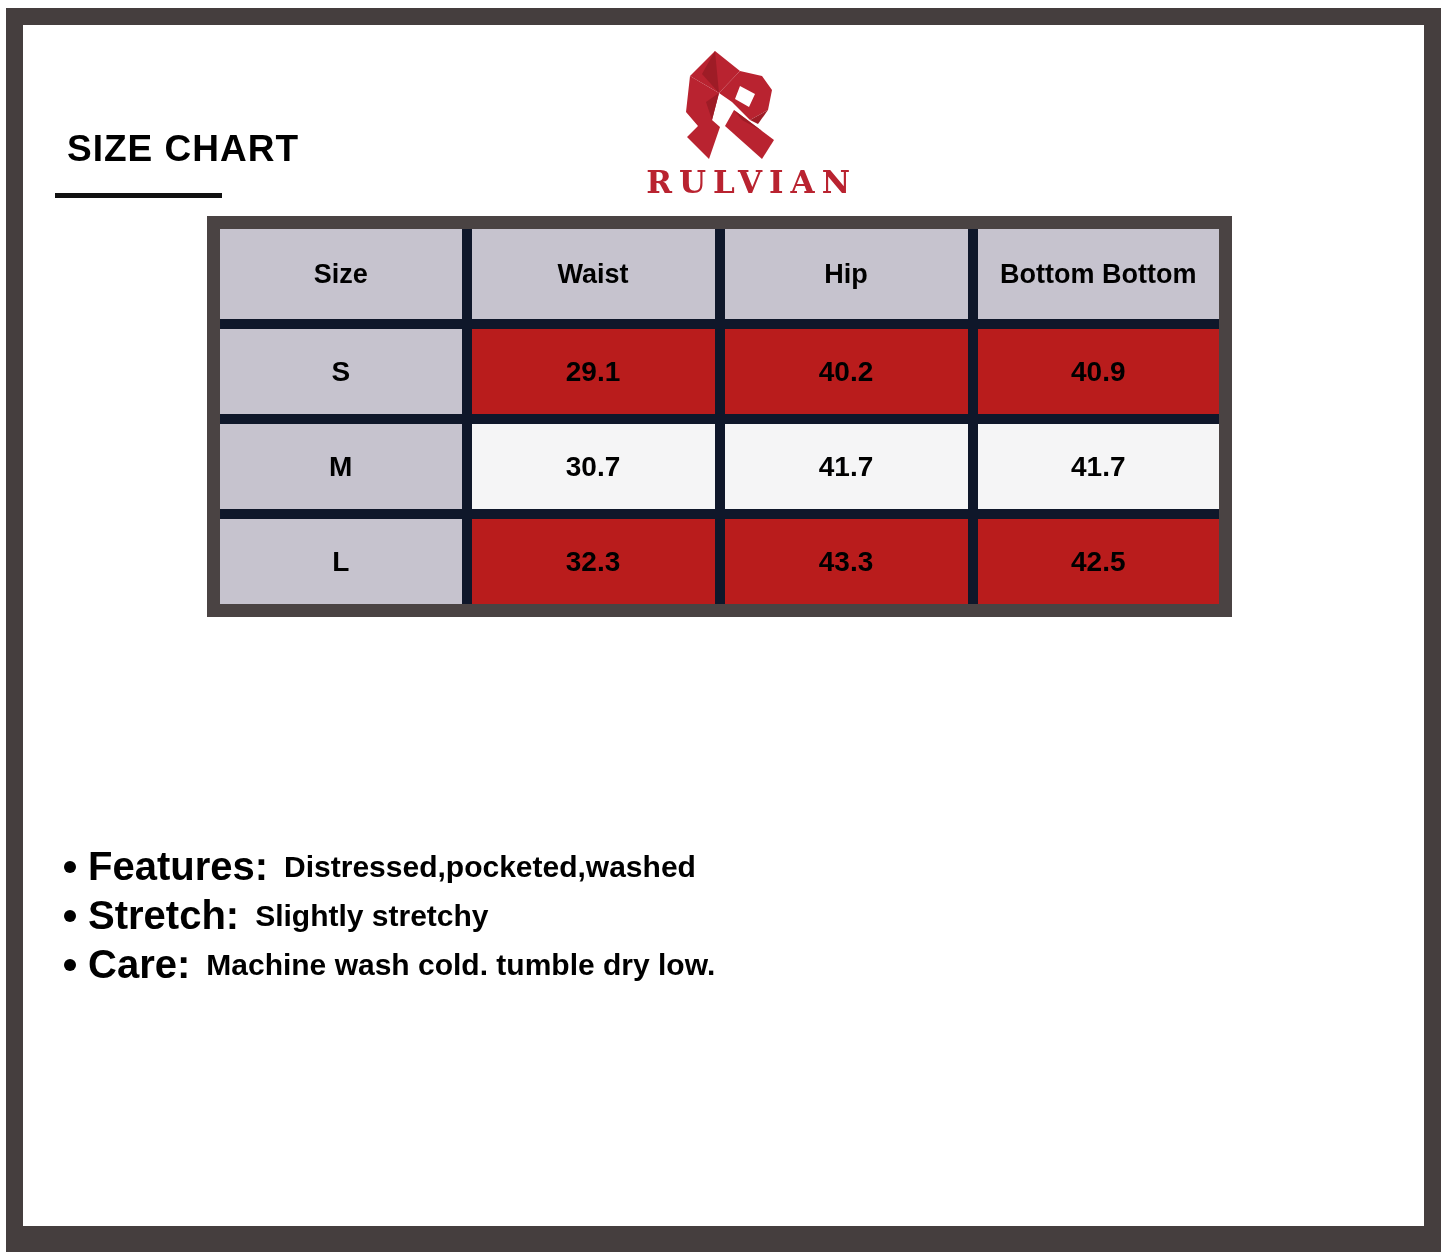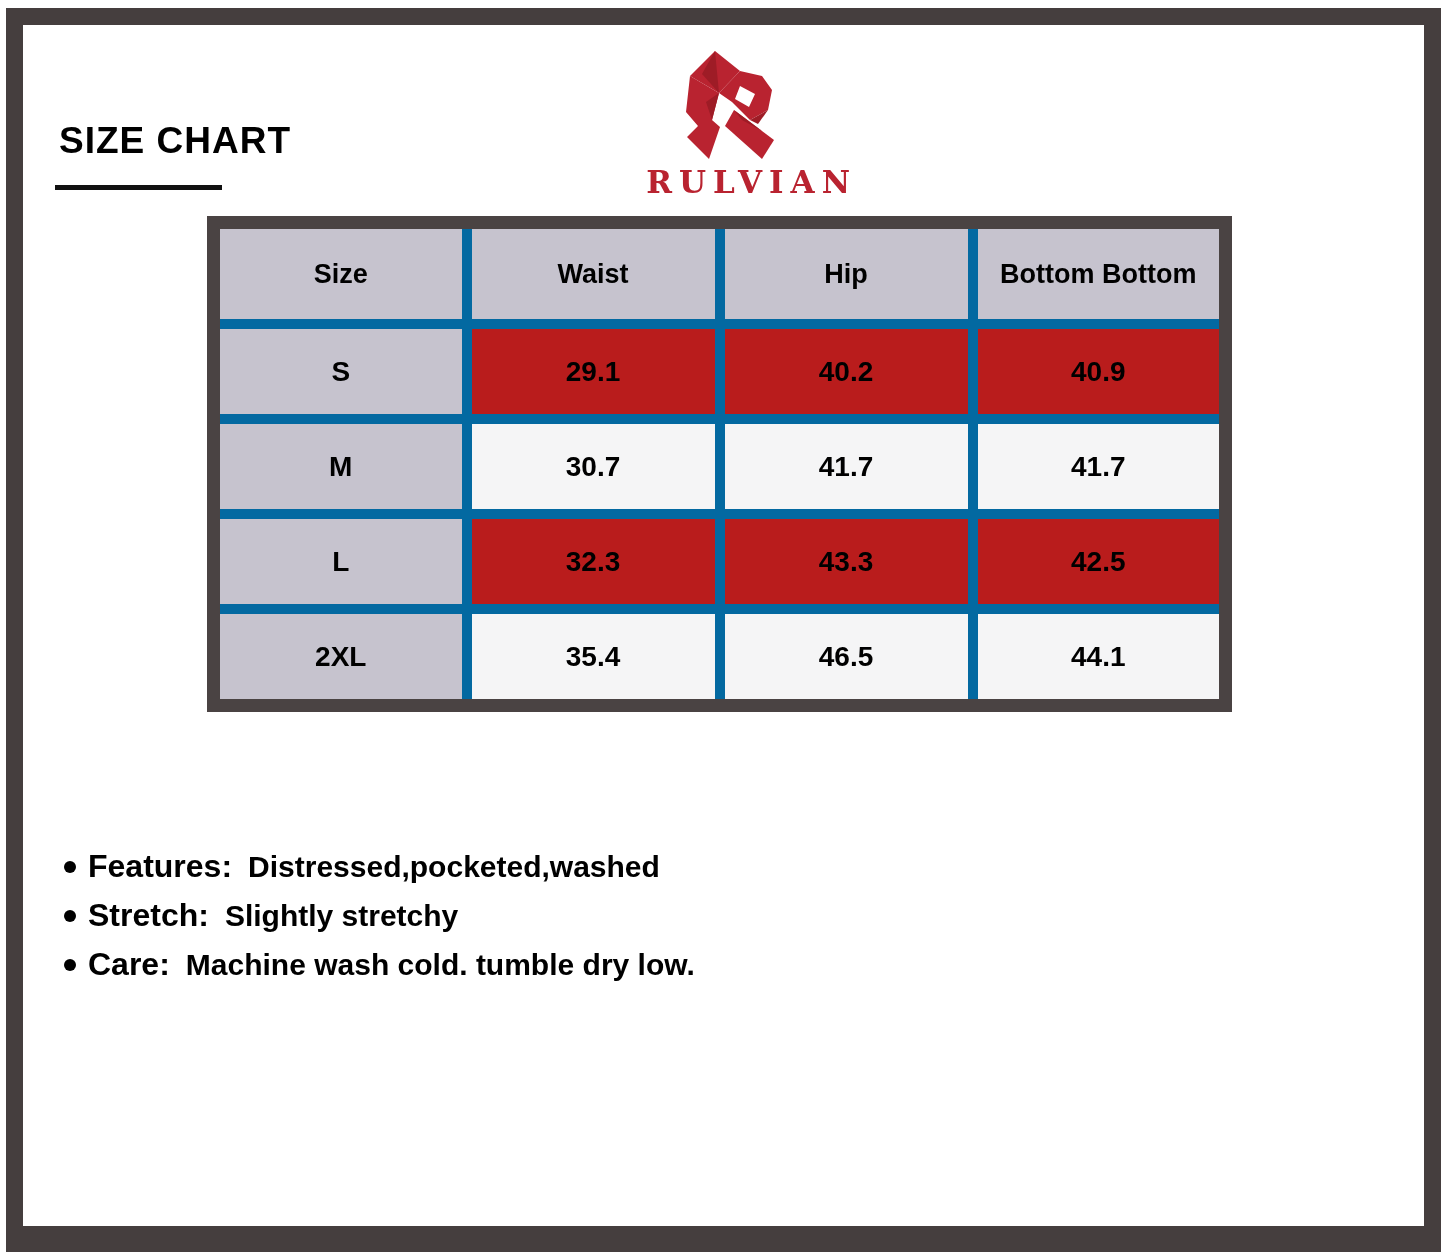--- a/index.html
+++ b/index.html
@@ -7,45 +7,45 @@
     position:relative;width:1445px;height:1252px;background:#ffffff;
     font-family:"Liberation Sans",sans-serif;font-weight:bold;color:#000;
     overflow:hidden;
   }
   .frame{
     position:absolute;top:8px;left:6px;right:4px;bottom:0;
     border:17px solid #453e3e;border-bottom-width:26px;
     pointer-events:none;
   }
   .title-block{position:absolute;left:55px;top:118px;}
-  .page-title{margin:4px;font-size:37px;letter-spacing:1px;line-height:1;}
+  .page-title{margin:12px;font-size:37px;letter-spacing:1px;line-height:1;}
   .title-underline{width:167px;height:5px;background:#111;margin-top:26px;}
 
   .brand{position:absolute;left:597px;top:40px;width:260px;text-align:right;}
   .brand-mark{width:130px;height:130px;display:block;margin:0 auto;}
   .brand-name{
     margin-top:-6px;font-family:"DejaVu Serif",serif;font-weight:bold;
     font-size:31px;letter-spacing:7px;padding-left:7px;color:#b92330;
   }
 
   table.size-table{
     position:absolute;left:207px;top:216px;width:1025px;
     border-collapse:collapse;table-layout:fixed;text-align:center;
     border:13px solid #4a4343;
   }
-  .size-table th,.size-table td{border:10px solid #0369a1;padding:0;}
+  .size-table th,.size-table td{border:10px solid #0f172a;padding:0;}
   .size-table th{height:90px;background:#c6c3ce;font-size:27px;font-weight:bold;}
   .size-table td{height:85px;font-size:28px;font-weight:bold;background:#b91c1c;}
   .size-table td.size-cell{background:#c6c3ce;}
   .size-table tbody tr:nth-child(even) td:not(.size-cell){background:#f5f5f6;}
 
   .details{position:absolute;left:64px;top:842px;list-style:none;margin:0;padding:0;}
   .details li{display:flex;align-items:center;height:49px;}
   .dot{width:12px;height:12px;border-radius:50%;background:#000;margin-right:12px;flex:none;}
-  .lbl{font-size:32px;margin-right:16px;white-space:pre;}
+  .lbl{font-size:40px;margin-right:16px;white-space:pre;}
   .val{font-size:30px;white-space:pre;}
 </style>
 </head>
 <body>
 
 <div class="page">
 
   <div class="frame"></div>
 
   <div class="title-block">
@@ -94,26 +94,20 @@
         <td>30.7</td>
         <td>41.7</td>
         <td>41.7</td>
       </tr>
       <tr>
         <td class="size-cell">L</td>
         <td>32.3</td>
         <td>43.3</td>
         <td>42.5</td>
       </tr>
-      <tr>
-        <td class="size-cell">2XL</td>
-        <td>35.4</td>
-        <td>46.5</td>
-        <td>44.1</td>
-      </tr>
     </tbody>
   </table>
 
   <ul class="details">
     <li>
       <span class="dot"></span>
       <span class="lbl">Features:</span>
       <span class="val">Distressed,pocketed,washed</span>
     </li>
     <li>

